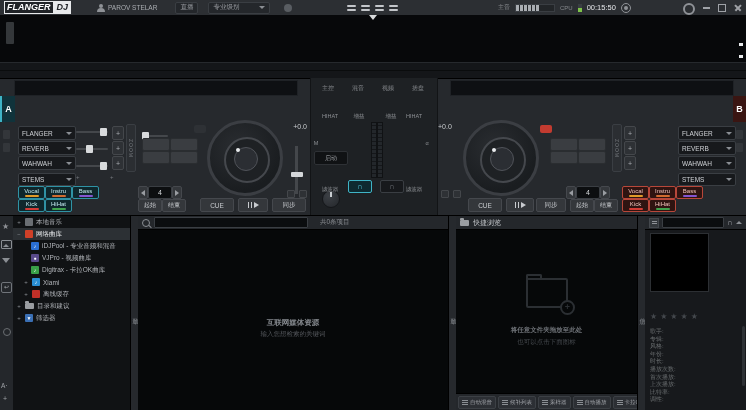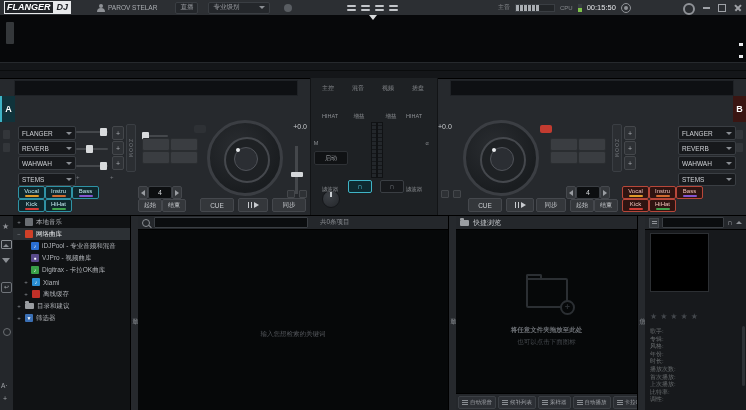--- a/index.html
+++ b/index.html
@@ -520,20 +520,21 @@
       <span class="vtext" style="font-size:6px">歌单</span>
     </div>
 
     <div class="abs" style="left:138px;top:0;width:310px;height:195px">
       <div class="panelhdr">
         <span class="mag"></span>
         <input class="inp" style="width: 148px;">
         <span style="font-size:6.5px;color:#888b90;margin-left:8px;white-space:nowrap">共0条项目</span>
       </div>
       <div class="emptybody" style="position:absolute;left:0;top:14px;width:310px;height:181px">
+        <div style="position:absolute;left:0;top:88px;width:310px;text-align:center;font-size:7.5px;font-weight:bold;color:#84888d">互联网媒体资源</div>
         <div style="position:absolute;left:0;top:100px;width:310px;text-align:center;font-size:6.5px;color:#55585d">输入您想检索的关键词</div>
       </div>
     </div>
 
     <div class="abs sidetab" style="left:448px;top:0;height:195px">
       <span class="vtext" style="font-size:6px">歌单</span>
     </div>
 
     <div class="abs" style="left:456px;top:0;width:181px;height:195px">
       <div class="panelhdr">

